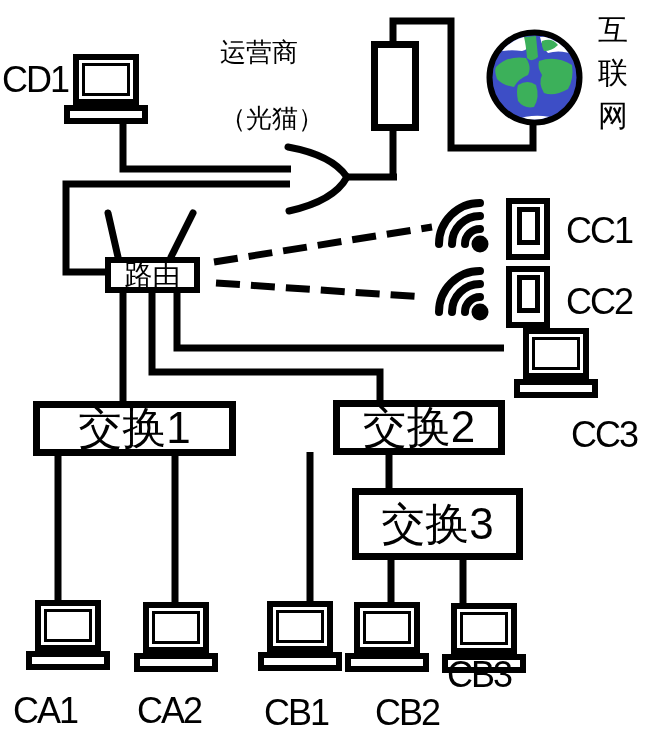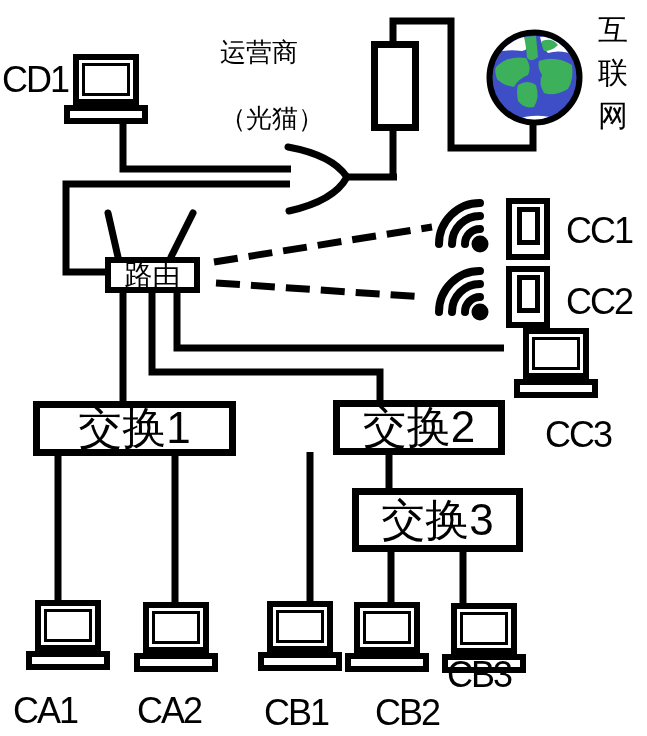--- a/index.html
+++ b/index.html
@@ -161,29 +161,29 @@
     <div class="phone-screen"></div>
   </div>
   <div class="lbl" style="left:566px; top:284px;">CC2</div>
 
   <div class="pc" style="left:514px; top:328px;">
     <div class="pc-monitor">
         <div class="pc-screen"></div>
       </div>
     <div class="pc-base"></div>
   </div>
-  <div class="lbl" style="left:545px; top:417px;">CC3</div>
+  <div class="lbl" style="left:571px; top:417px;">CC3</div>
 
   <div class="nodebox cjk switchbox" style="left:33px; top:401px; width:203px; height:55px;">
     <span>交换1</span>
   </div>
   <div class="nodebox cjk switchbox" style="left:295px; top:400px; width:172px; height:55px;margin-left:38px;">
     <span>交换2</span>
   </div>
-  <div class="nodebox cjk switchbox" style="left:352px; top:488px; width:171px; height:64px;">
+  <div class="nodebox cjk switchbox" style="left:352px; top:488px; width:171px; height:72px;">
     <span>交换3</span>
   </div>
 
   <div class="pc" style="left:26px; top:600px;">
     <div class="pc-monitor">
         <div class="pc-screen"></div>
       </div>
     <div class="pc-base"></div>
   </div>
   <div class="pc" style="left:134px; top:602px;">

